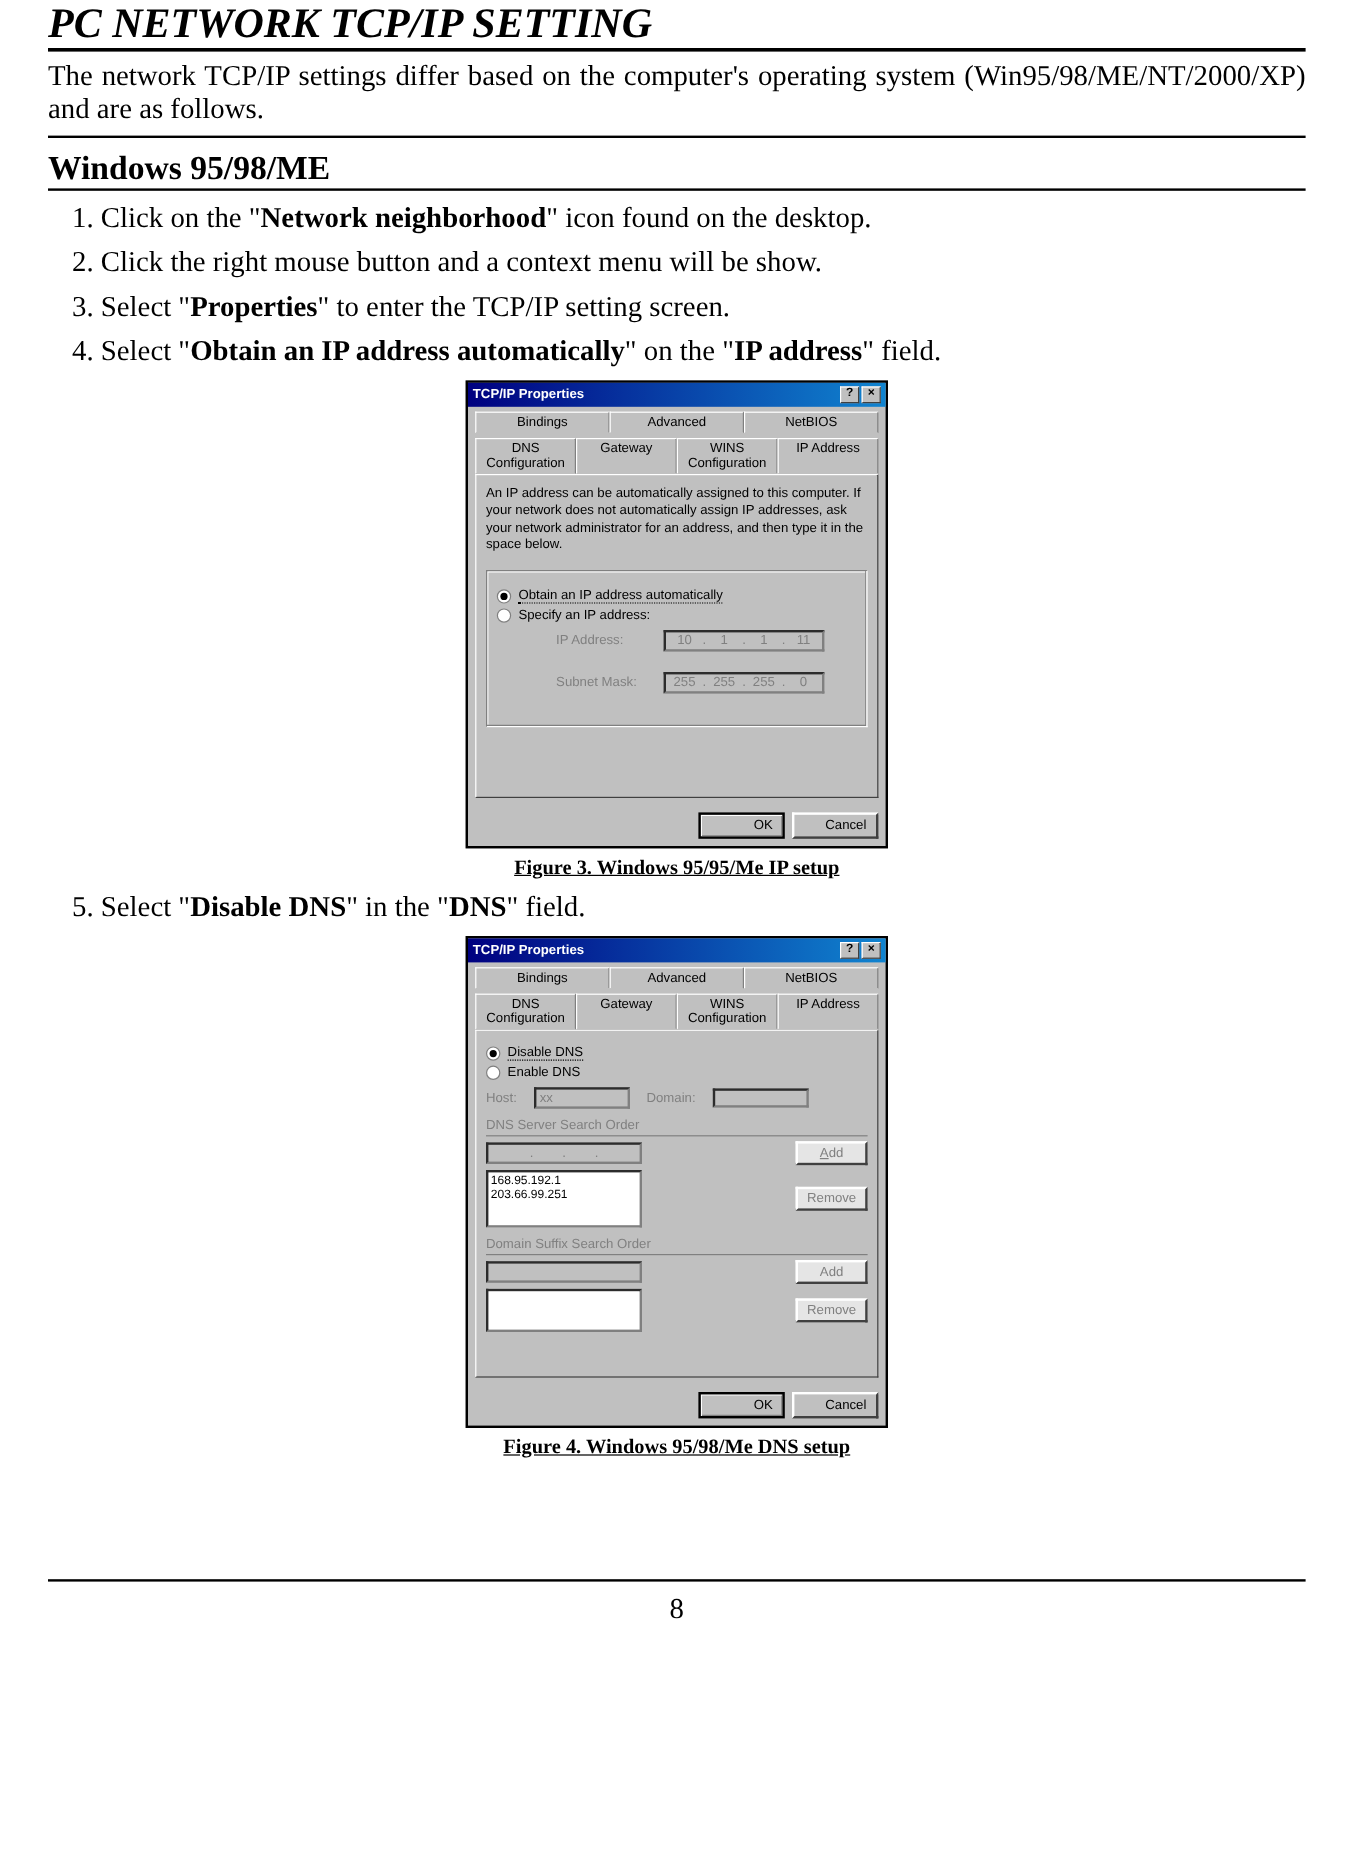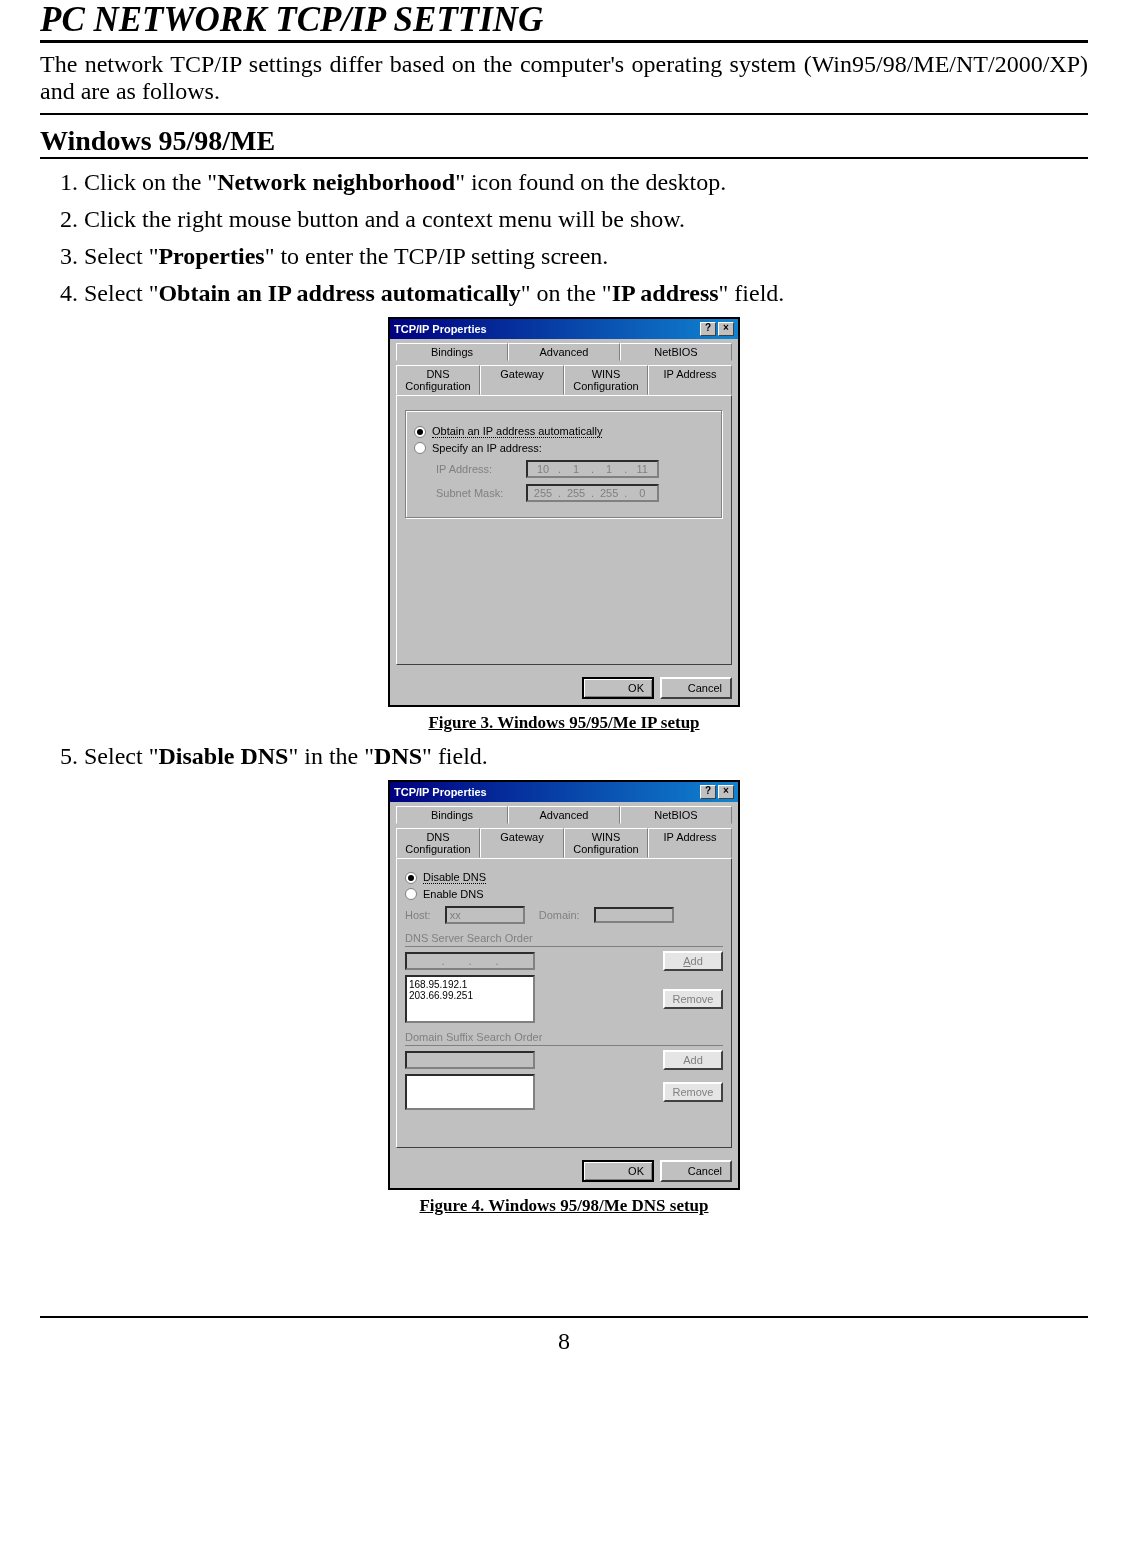--- a/index.html
+++ b/index.html
@@ -143,23 +143,24 @@
       border-radius: 50%;
       background: black;
     }
     .dotted-underline {
       border-bottom: 1px dotted black;
       display: inline-block;
     }
     .fld-row {
       display: flex;
       align-items: center;
-      margin: 6px 0 6px 22px;
-      font-size: 11px;
-      color: #808080;
+      margin: 6px 0 17px 22px;
+      font-size: 11px;
+      color: #808080;
+      justify-content: center;
     }
     .fld-label {
       width: 90px;
     }
     .ipbox {
       display: flex;
       border: 2px inset #808080;
       background: #c0c0c0;
       padding: 1px 2px;
       gap: 0;
@@ -276,20 +277,21 @@
       <div class="tab">Advanced</div>
       <div class="tab">NetBIOS</div>
     </div>
     <div class="tabs-row">
       <div class="tab">DNS Configuration</div>
       <div class="tab">Gateway</div>
       <div class="tab">WINS Configuration</div>
       <div class="tab active">IP Address</div>
     </div>
     <div class="panel">
+      <div class="desc">An IP address can be automatically assigned to this computer. If your network does not automatically assign IP addresses, ask your network administrator for an address, and then type it in the space below.</div>
       <div class="group">
         <div class="radio-row">
           <span class="radio checked"></span>
           <span class="dotted-underline">Obtain an IP address automatically</span>
         </div>
         <div class="radio-row">
           <span class="radio"></span>
           <span>Specify an IP address:</span>
         </div>
         <div class="fld-row">

